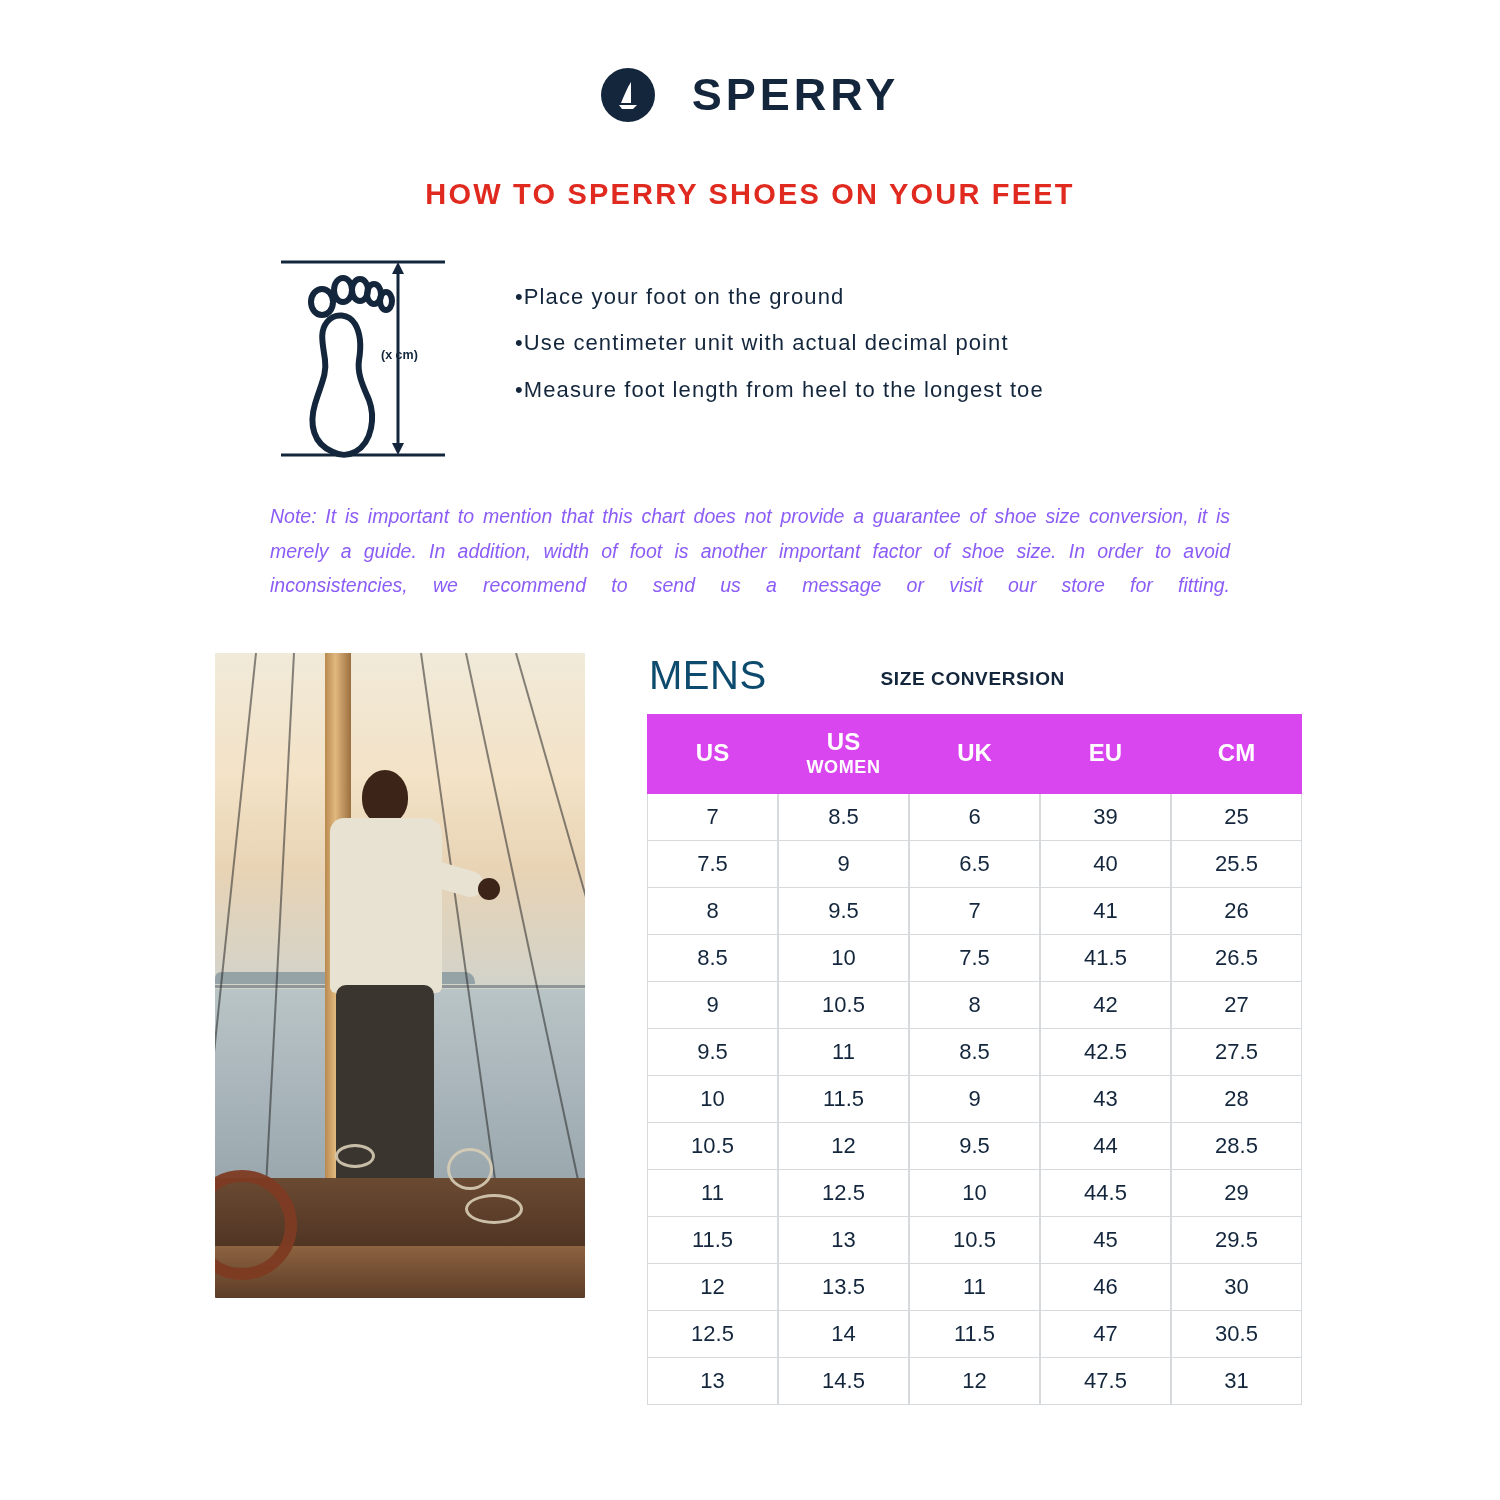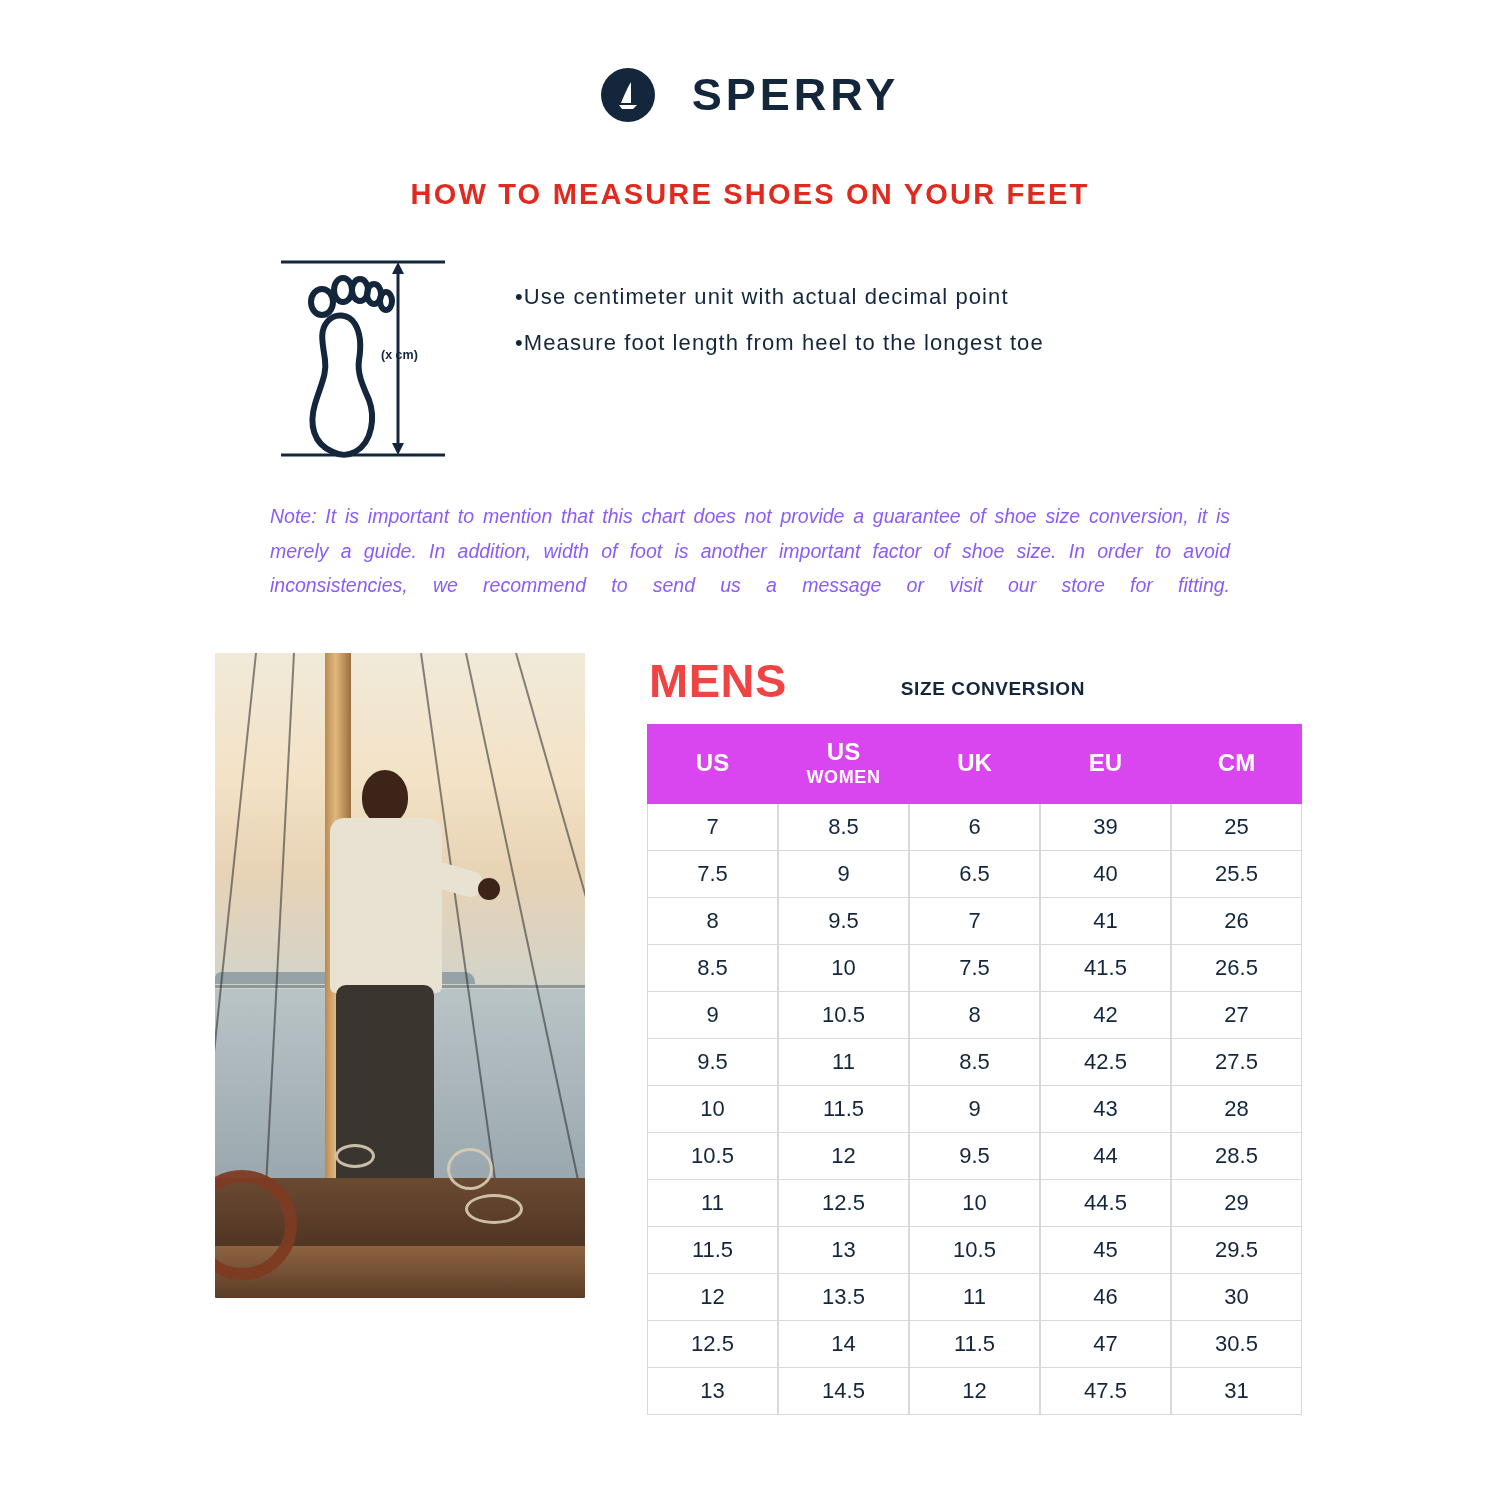--- a/index.html
+++ b/index.html
@@ -187,23 +187,23 @@
 
   
   .table-wrap { flex: 1 1 auto; }
   .table-head-row {
     display: flex;
     align-items: flex-end;
     gap: 30px;
     padding-left: 2px;
   }
   .mens-label {
-    font-size: 47px;
-    font-weight: 700;
-    color: #ef4444;
+    font-size: 40px;
+    font-weight: 400;
+    color: #0c4a6e;
     letter-spacing: .5px;
   }
   .conv-label {
     font-size: 19px;
     font-weight: 700;
     color: #13263c;
     letter-spacing: .6px;
     padding-bottom: 8px;
     margin-left: 84px;
   }
@@ -249,21 +249,21 @@
   <div class="brand">
     <span class="brand-logo">
       <svg width="34" height="34" viewBox="0 0 34 34" aria-hidden="true">
         <path d="M20 4 L20 25 L10 25 C13 18 16 10 20 4 Z" fill="#ffffff"></path>
         <path d="M8 27 L26 27 L22 31 L11 31 Z" fill="#ffffff"></path>
       </svg>
     </span>
     <span class="brand-name">SPERRY</span>
   </div>
 
-  <div class="title">HOW TO MEASURE SHOES ON YOUR FEET</div>
+  <div class="title">HOW TO SPERRY SHOES ON YOUR FEET</div>
 
   <div class="howto">
 
     <div class="foot-figure">
       <svg width="200" height="205" viewBox="0 0 200 205" aria-hidden="true">
 
         <line x1="6" y1="6" x2="170" y2="6" stroke="#13263c" stroke-width="3"></line>
         <line x1="6" y1="199" x2="170" y2="199" stroke="#13263c" stroke-width="3"></line>
 
         <line x1="123" y1="10" x2="123" y2="195" stroke="#13263c" stroke-width="3"></line>
@@ -277,20 +277,21 @@
         <ellipse cx="47" cy="46" rx="11" ry="13" fill="none" stroke="#13263c" stroke-width="6"></ellipse>
         <ellipse cx="68" cy="34" rx="9" ry="12" fill="none" stroke="#13263c" stroke-width="6"></ellipse>
         <ellipse cx="85" cy="34" rx="8" ry="11" fill="none" stroke="#13263c" stroke-width="6"></ellipse>
         <ellipse cx="99" cy="38" rx="7" ry="10" fill="none" stroke="#13263c" stroke-width="6"></ellipse>
         <ellipse cx="111" cy="45" rx="6" ry="9" fill="none" stroke="#13263c" stroke-width="6"></ellipse>
       </svg>
       <span class="foot-caption">(x cm)</span>
     </div>
 
     <div class="bullets">
+      <div class="bullet">•Place your foot on the ground</div>
       <div class="bullet">•Use centimeter unit with actual decimal point</div>
       <div class="bullet">•Measure foot length from heel to the longest toe</div>
     </div>
   </div>
 
   <p class="note">Note: It is important to mention that this chart does not provide a guarantee of shoe size conversion, it is merely a guide. In addition, width of foot is another important factor of shoe size. In order to avoid inconsistencies, we recommend to send us a message or visit our store for fitting.</p>
 
   <div class="lower">
 
     <div class="photo">

